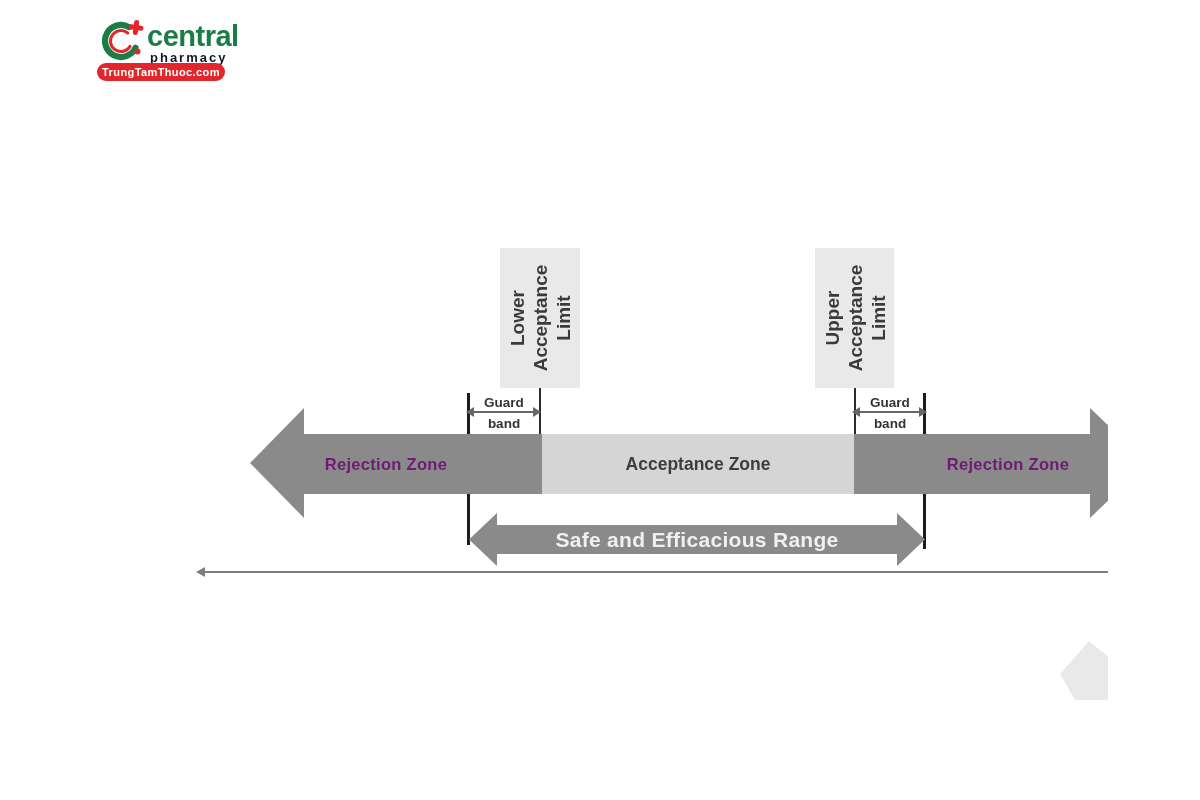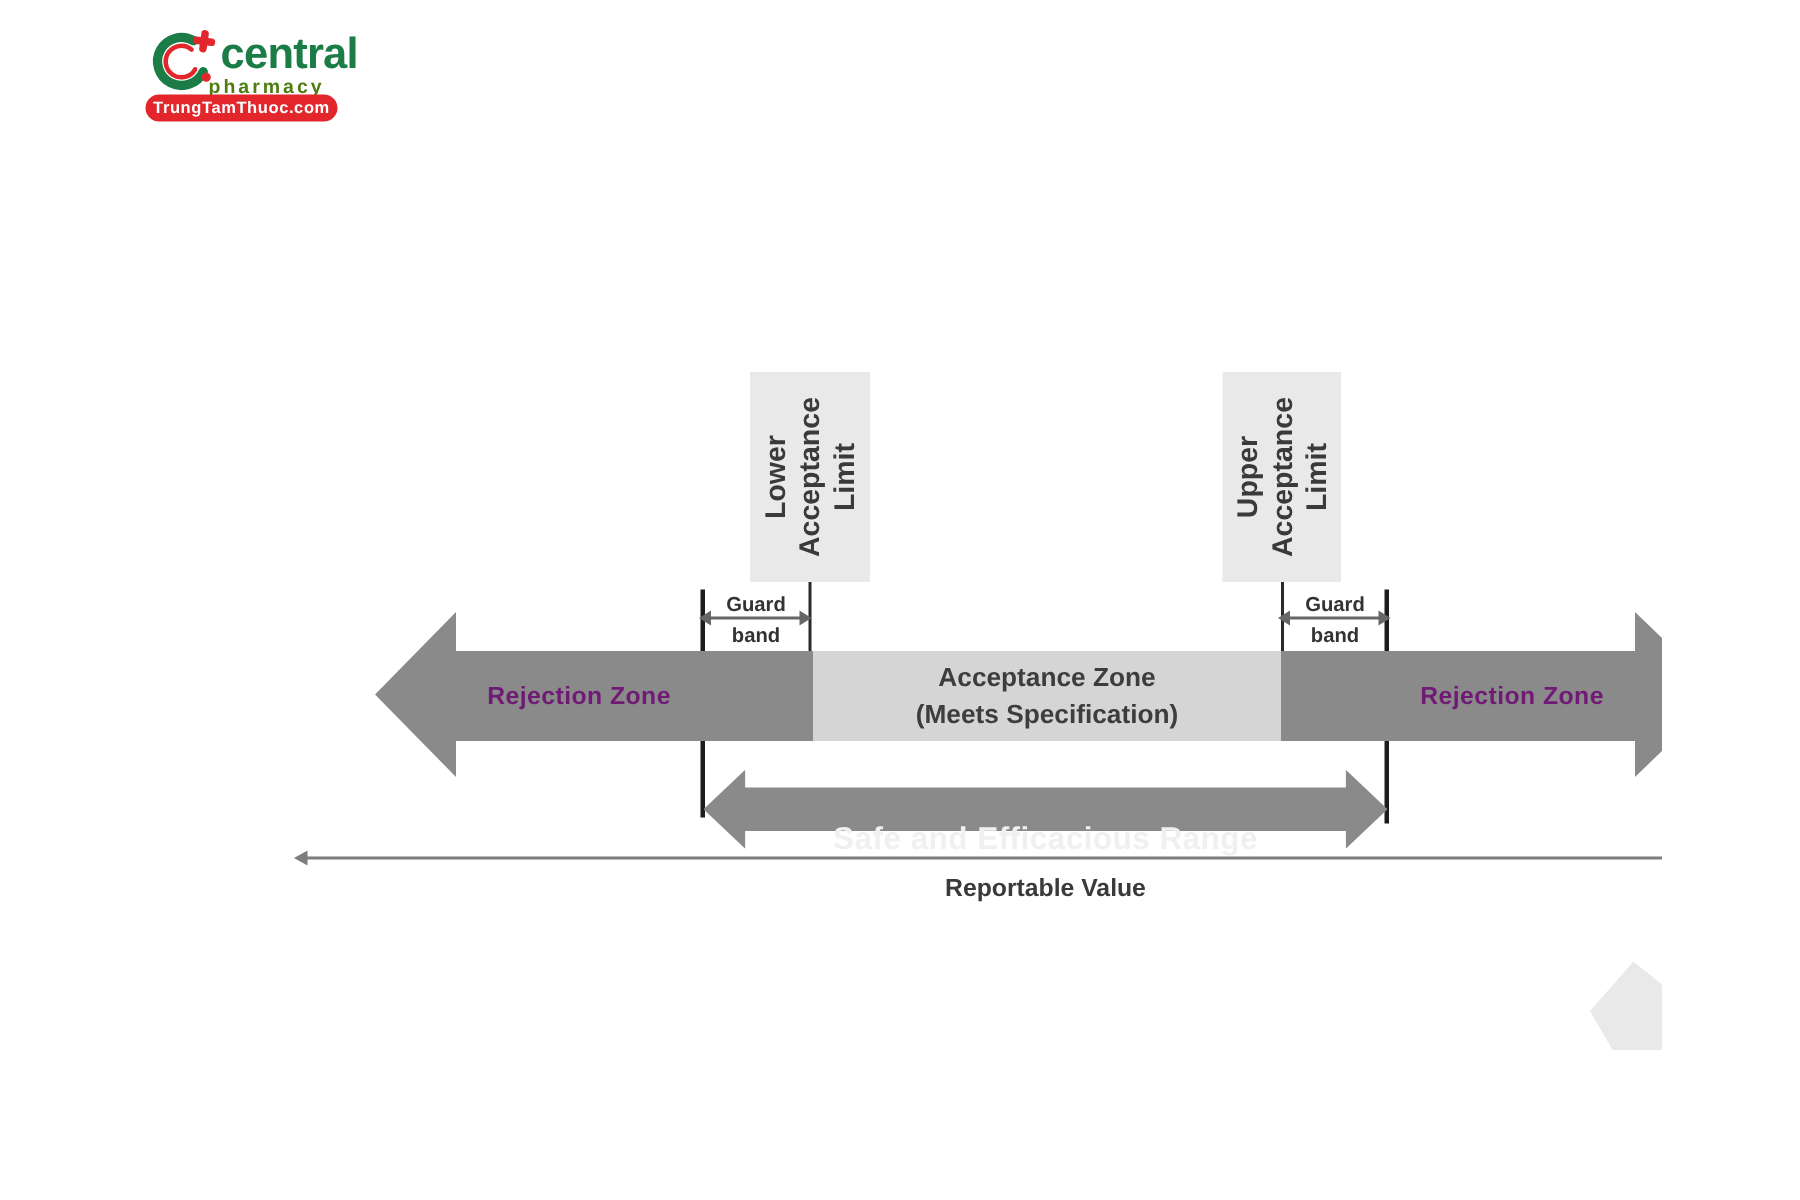--- a/index.html
+++ b/index.html
@@ -6,21 +6,21 @@
   html,body { background:#ffffff; }
   body { font-family:"Liberation Sans", sans-serif; }
   .canvas {
     position:relative; width:1016px; height:800px; background:#ffffff;
     overflow:hidden; margin:0 auto;
   }
   .abs { position:absolute; }
 
   
   .brand-name { left:55px; top:20px; font-size:29px; font-weight:bold; color:#1b7c46; letter-spacing:-0.5px; }
-  .brand-sub  { left:47px; top:50px; font-size:13px; font-weight:600; color:#4d7c0f; letter-spacing:2px; }
+  .brand-sub  { left:58px; top:50px; font-size:13px; font-weight:600; color:#0f172a; letter-spacing:2px; }
   .brand-banner {
     left:5px; top:63px; width:128px; height:18px; background:#e2262b; border-radius:9px;
     display:flex; align-items:center; justify-content:center;
     color:#ffffff; font-size:11px; font-weight:bold; letter-spacing:0.4px;
   }
 
   
   .limit-box { width:80px; height:140px; background:#e9e9e9; }
   .limit-inner {
     position:absolute; width:140px; height:80px; left:-30px; top:30px;
@@ -53,21 +53,21 @@
     display:flex; flex-direction:column; align-items:center; justify-content:center;
     color:#3d3d3d; font-size:17.5px; font-weight:600; line-height:25px; text-align:center;border-radius:29px;
   }
 
   
   .safe-head-l { width:28px; height:53px; background:#8a8a8a; clip-path:polygon(100% 0, 0 50%, 100% 100%); }
   .safe-head-r { width:28px; height:53px; background:#8a8a8a; clip-path:polygon(0 0, 100% 50%, 0 100%); }
   .safe-bar { height:29px; background:#8a8a8a; }
   .safe-label {
     display:flex; align-items:center; justify-content:center;
-    color:#f0f0f0; font-size:21px; font-weight:600; letter-spacing:0.3px;margin-top:20px;
+    color:#f0f0f0; font-size:21px; font-weight:600; letter-spacing:0.3px;
   }
 
   
   .axis-line { height:2px; background:#7d7d7d; }
   .axis-line::before { content:""; position:absolute; left:-8px; top:-4px;
     border:5px solid transparent; border-right:9px solid #7d7d7d; border-left:none; }
   .axis-line::after { content:""; position:absolute; right:-8px; top:-4px;
     border:5px solid transparent; border-left:9px solid #7d7d7d; border-right:none; }
   .axis-label { width:400px; text-align:center; color:#3a3a3a; font-size:16.5px; font-weight:600; }
 
@@ -124,28 +124,26 @@
 
   <div class="abs head-left" style="left:158px; top:408px;"></div>
   <div class="abs seg-dark" style="left:211px; top:434px; width:240px; height:60px;"></div>
   <div class="abs seg-light" style="left:450px; top:434px; width:312px; height:60px;"></div>
   <div class="abs seg-dark" style="left:762px; top:434px; width:237px; height:60px;"></div>
   <div class="abs head-right" style="left:998px; top:408px;"></div>
 
   <div class="abs zone-text" style="left:211px; top:434px; width:166px; height:60px;">Rejection Zone</div>
   <div class="abs accept-text" style="left:450px; top:434px; width:312px; height:60px;">
     <span>Acceptance Zone</span>
-    <span>(Meets Specification)</span>
   </div>
   <div class="abs zone-text" style="left:833px; top:434px; width:166px; height:60px;">Rejection Zone</div>
 
   <div class="abs safe-head-l" style="left:377px; top:513px;"></div>
   <div class="abs safe-bar" style="left:404px; top:525px; width:402px;"></div>
   <div class="abs safe-head-r" style="left:805px; top:513px;"></div>
   <div class="abs safe-label" style="left:377px; top:525px; width:456px; height:29px;">Safe and Efficacious Range</div>
 
   <div class="abs axis-line" style="left:112px; top:571px; width:986px;"></div>
-  <div class="abs axis-label" style="left:405px; top:583px;">Reportable Value</div>
 
   <div class="abs wm" style="left:965px; top:640px; width:108px; height:60px; clip-path:polygon(29.6% 1.7%, 2.8% 56.7%, 16.7% 100%, 97.2% 100%);"></div>
   <div class="abs wm" style="left:1095px; top:656px; width:72px; height:44px; clip-path:polygon(58% 4.5%, 9.7% 91%, 2.8% 100%, 95.8% 100%);"></div>
 
 </div>
 
 </body></html>

